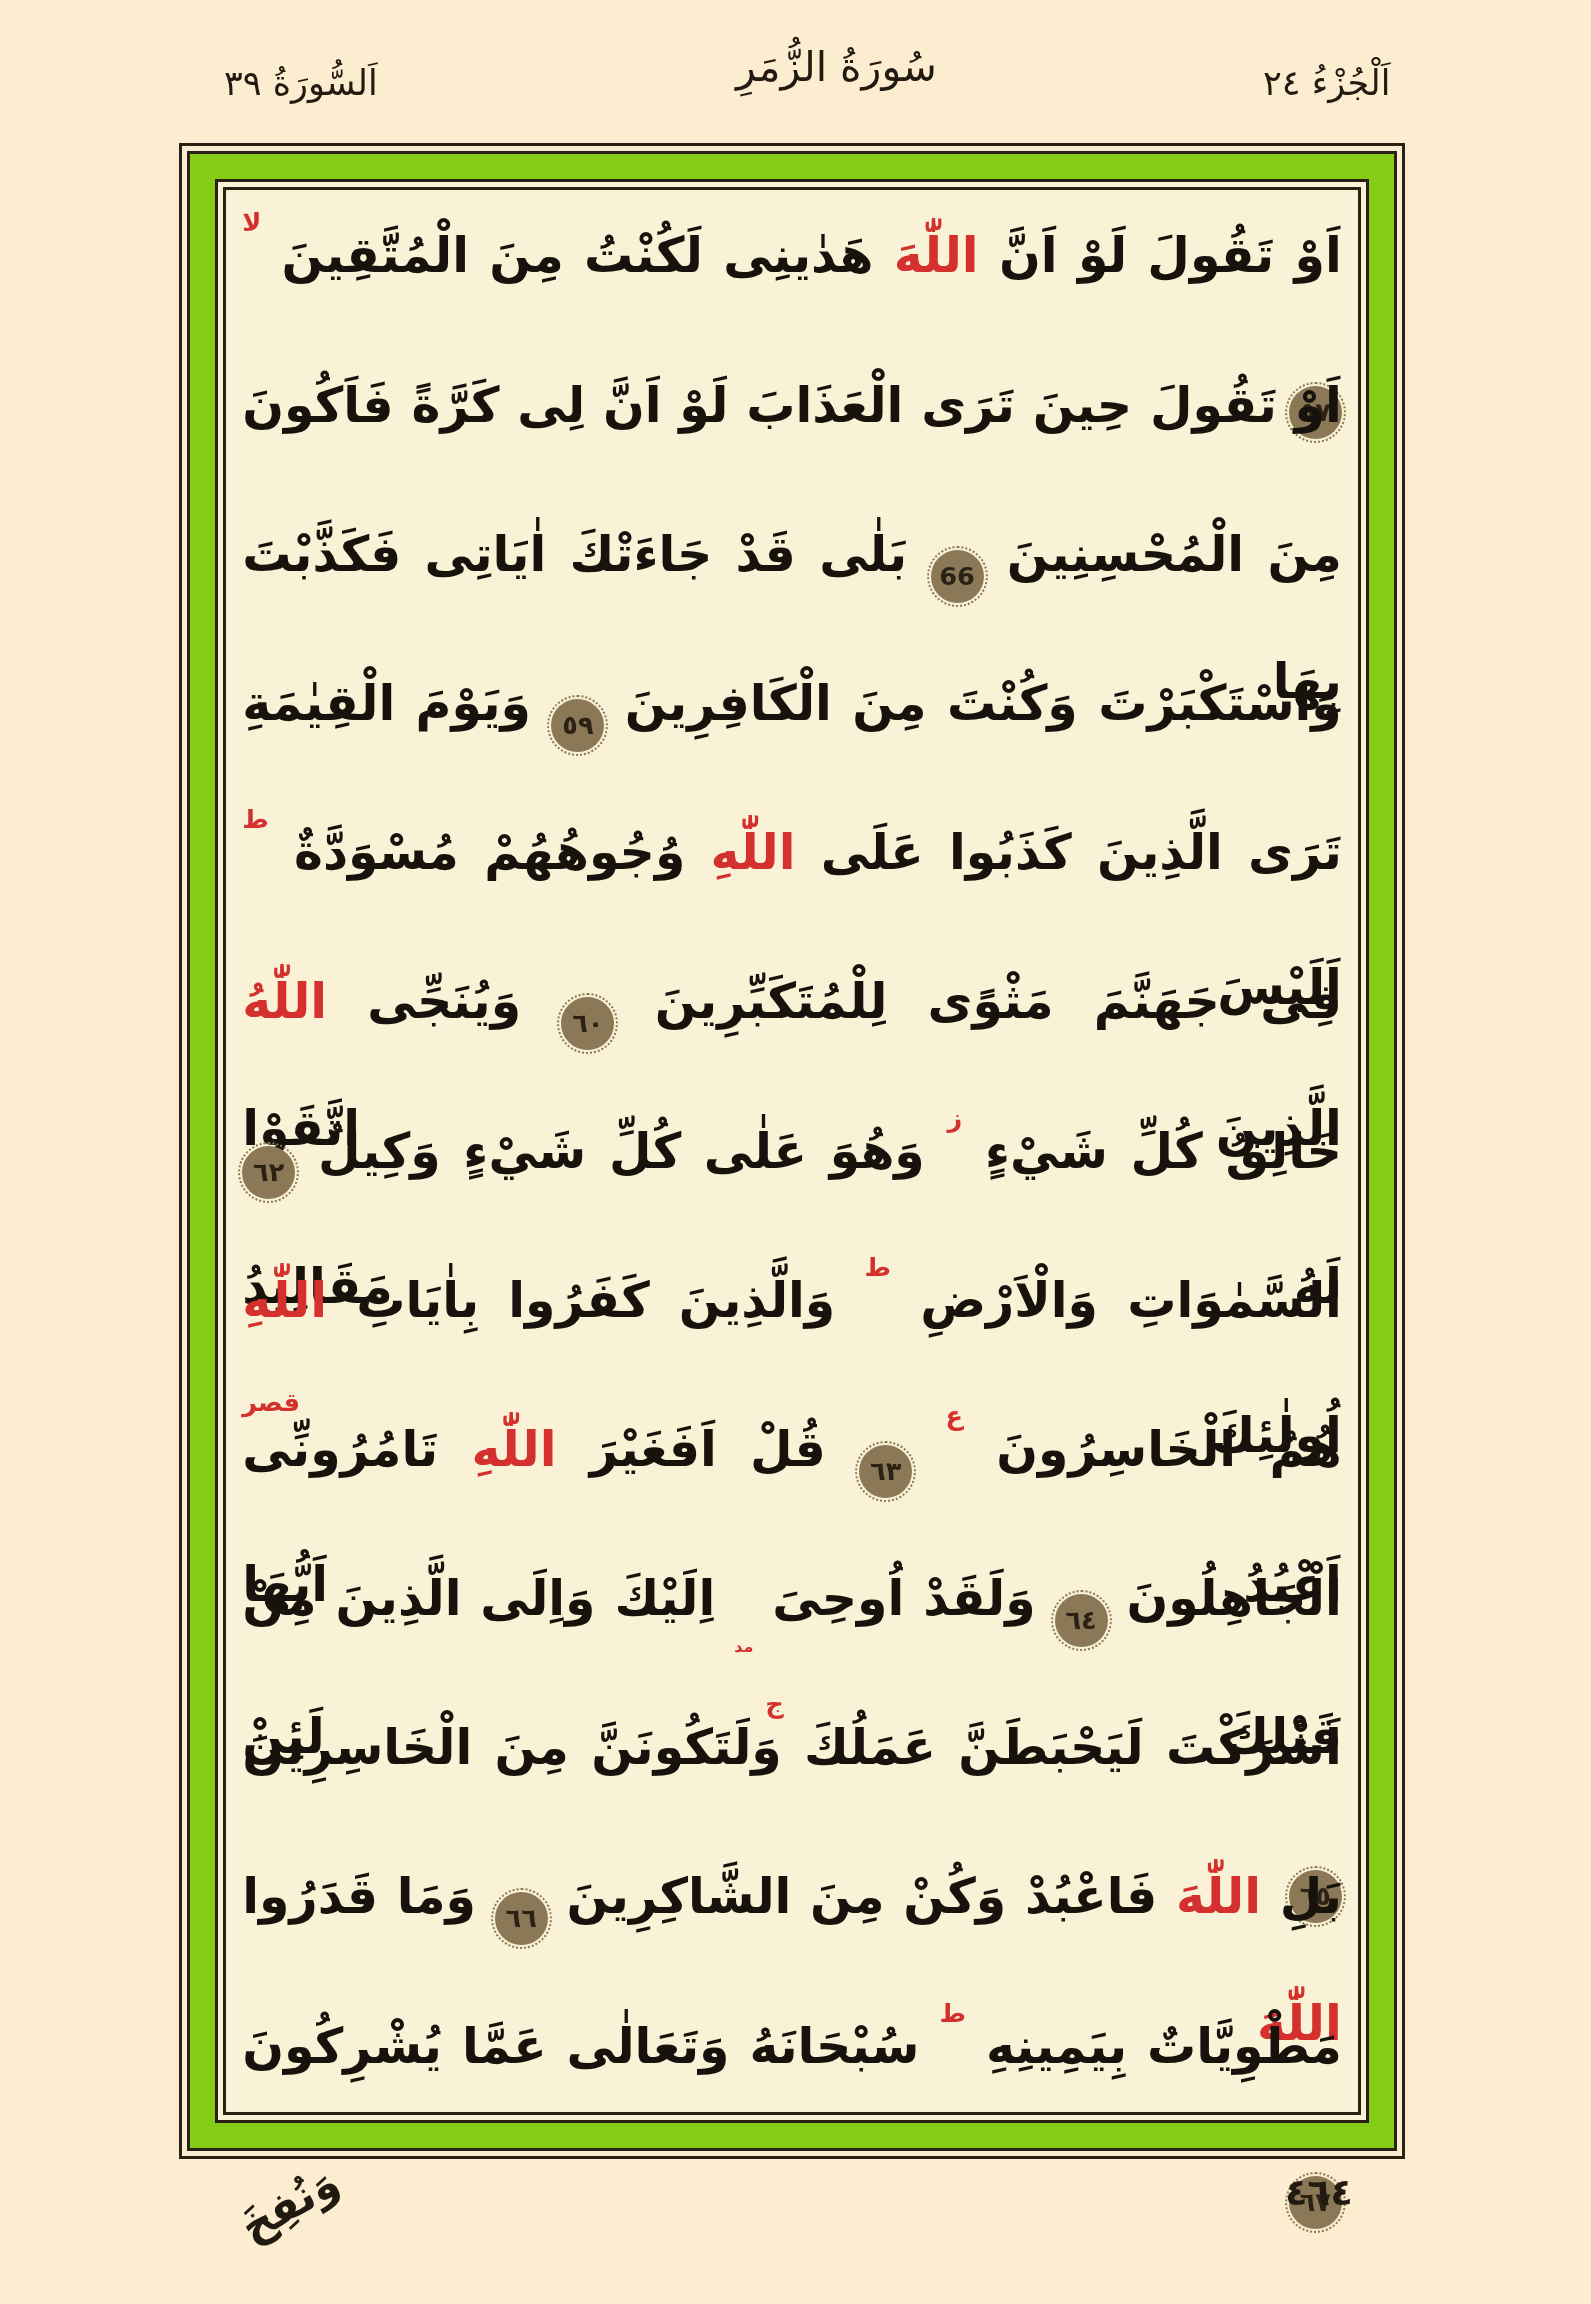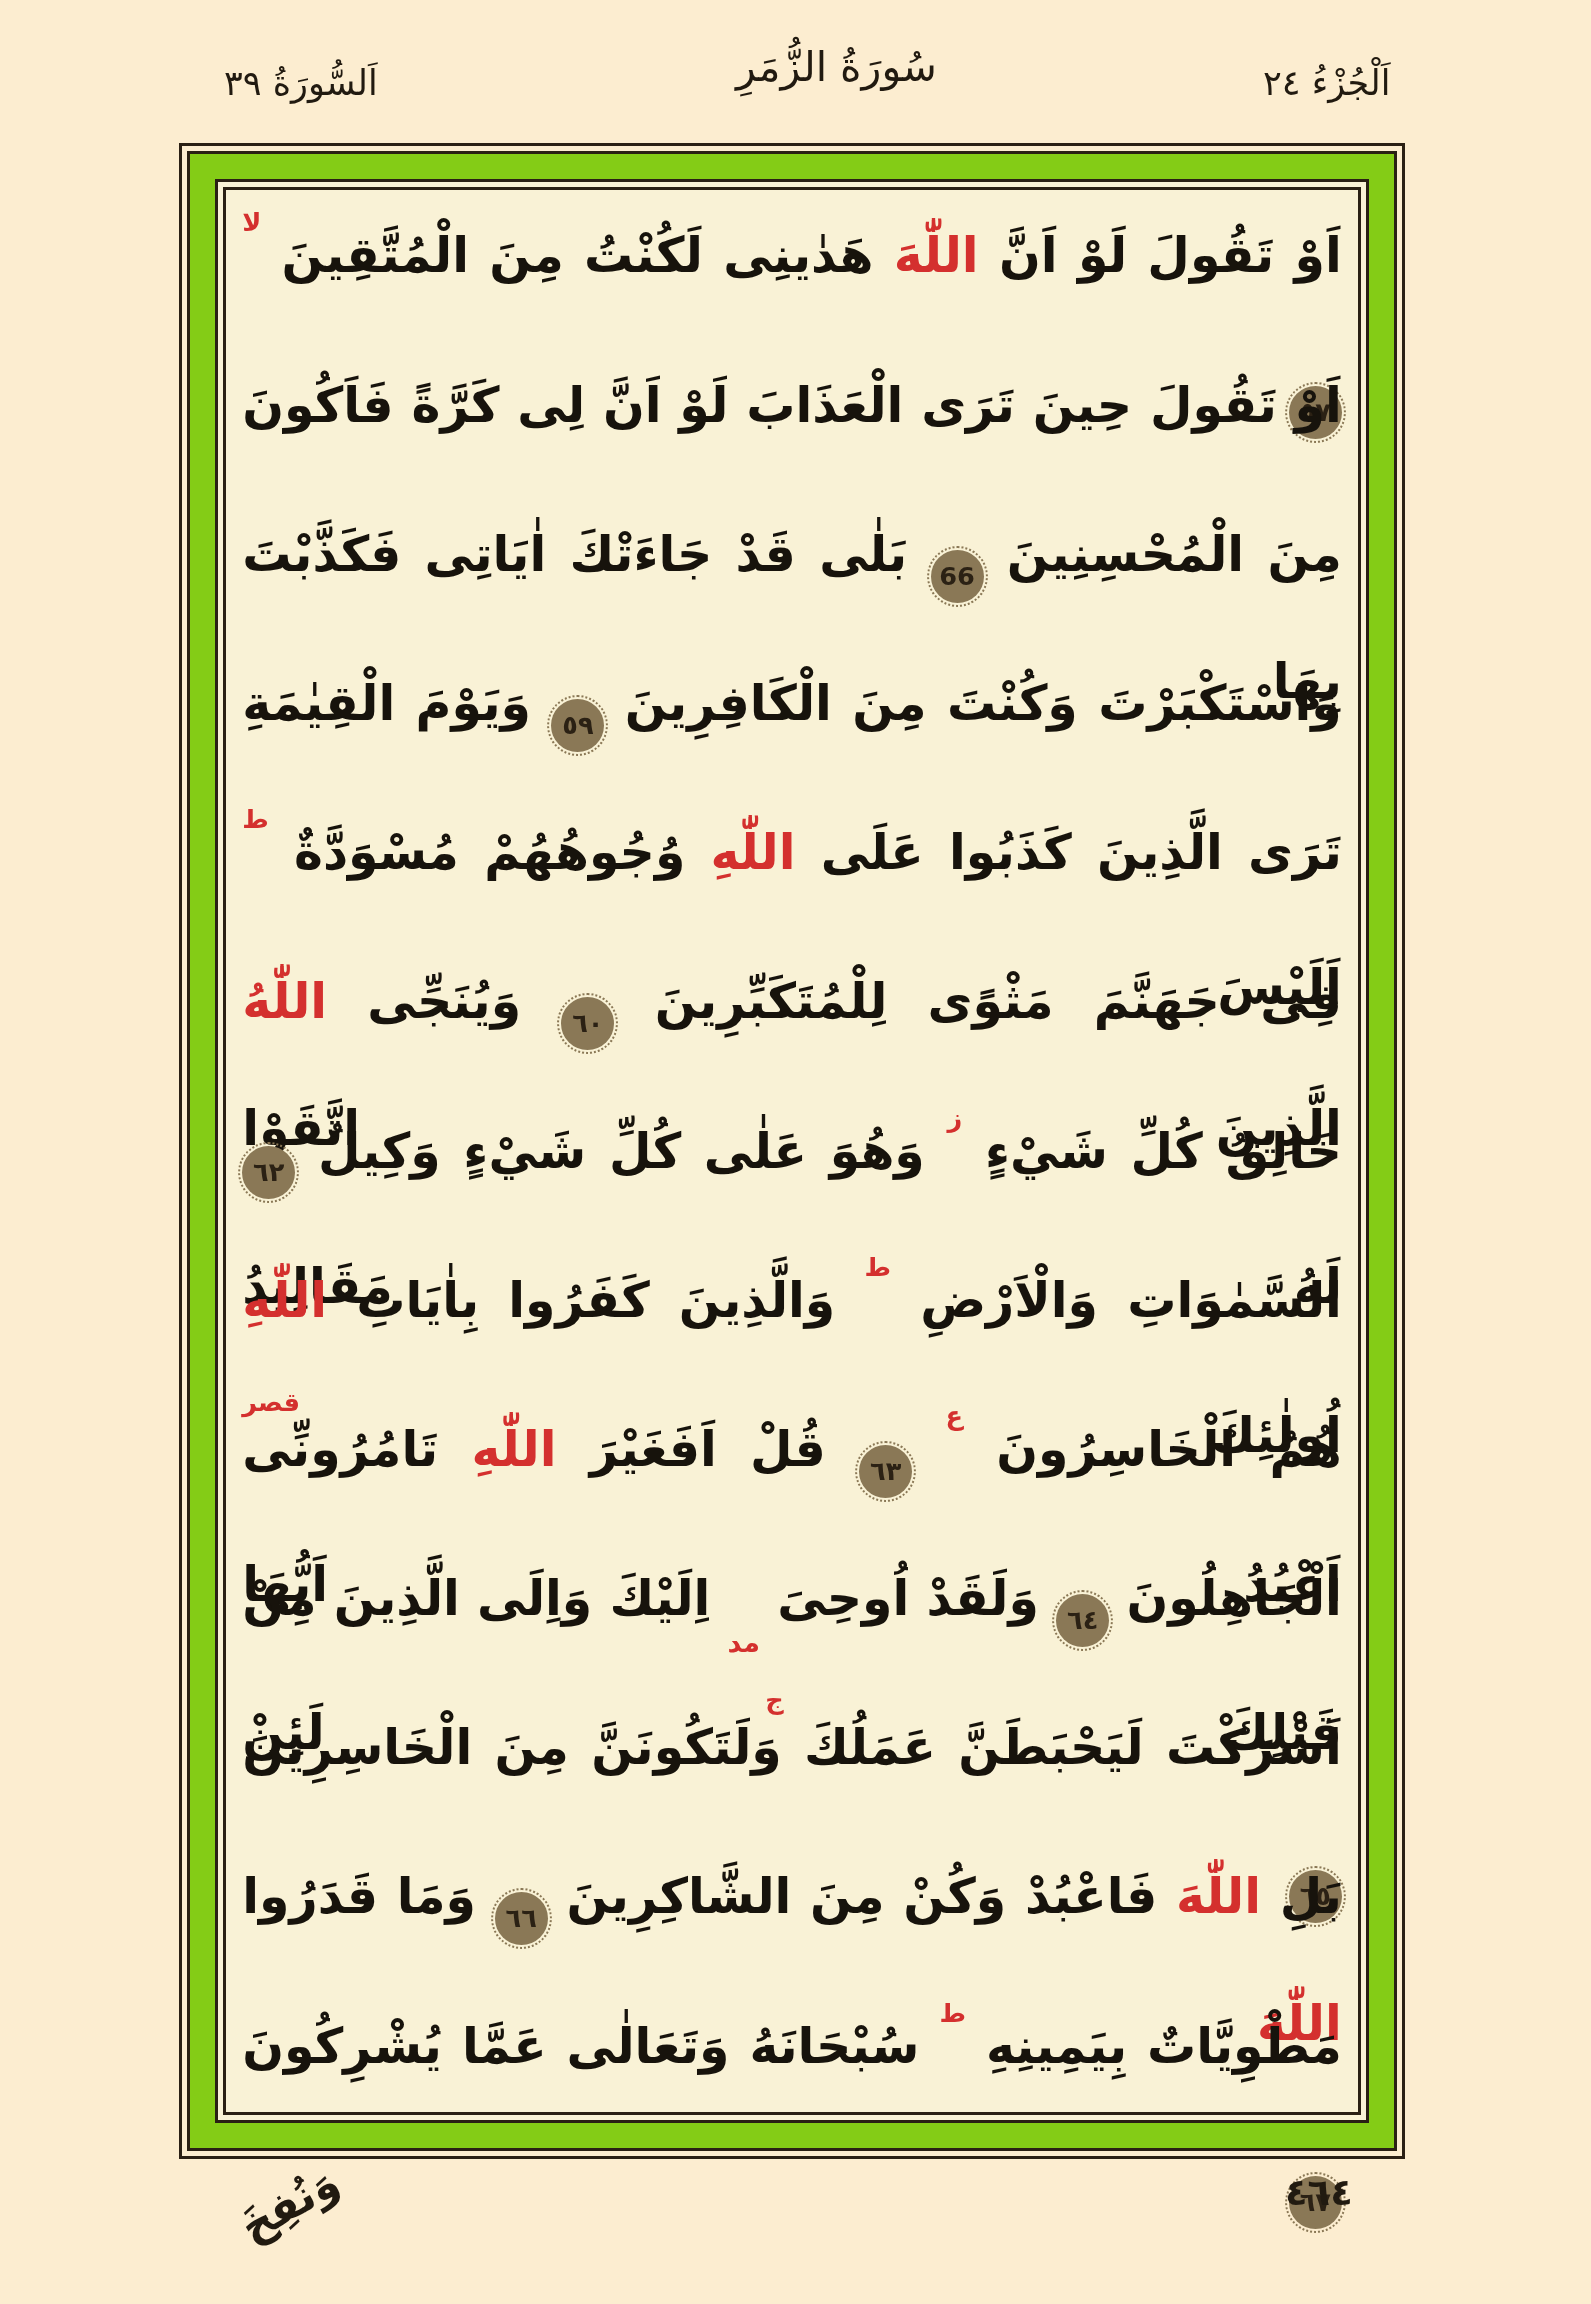--- a/index.html
+++ b/index.html
@@ -66,21 +66,21 @@
   .seg-text{color:#17130c;}
   .seg-allah{color:#d4302e;}
   .seg-mark{
     color:#d4302e;
     font-size:25.6px;
     font-weight:700;
     position:relative;
     top:-41px;
     text-align-last:auto;
   }
-  .seg-mark-below{top:37px;font-size:27px;}
+  .seg-mark-below{top:37px;font-size:16px;}
   .seg-ayah{
     display:inline-block;
     width:53px;height:53px;
     border-radius:50%;
     background:#8a7856;
     outline:2px dotted #8a7856;
     outline-offset:2px;
     color:#2b2114;
     font-size:25.6px;font-weight:700;
     line-height:53px;

